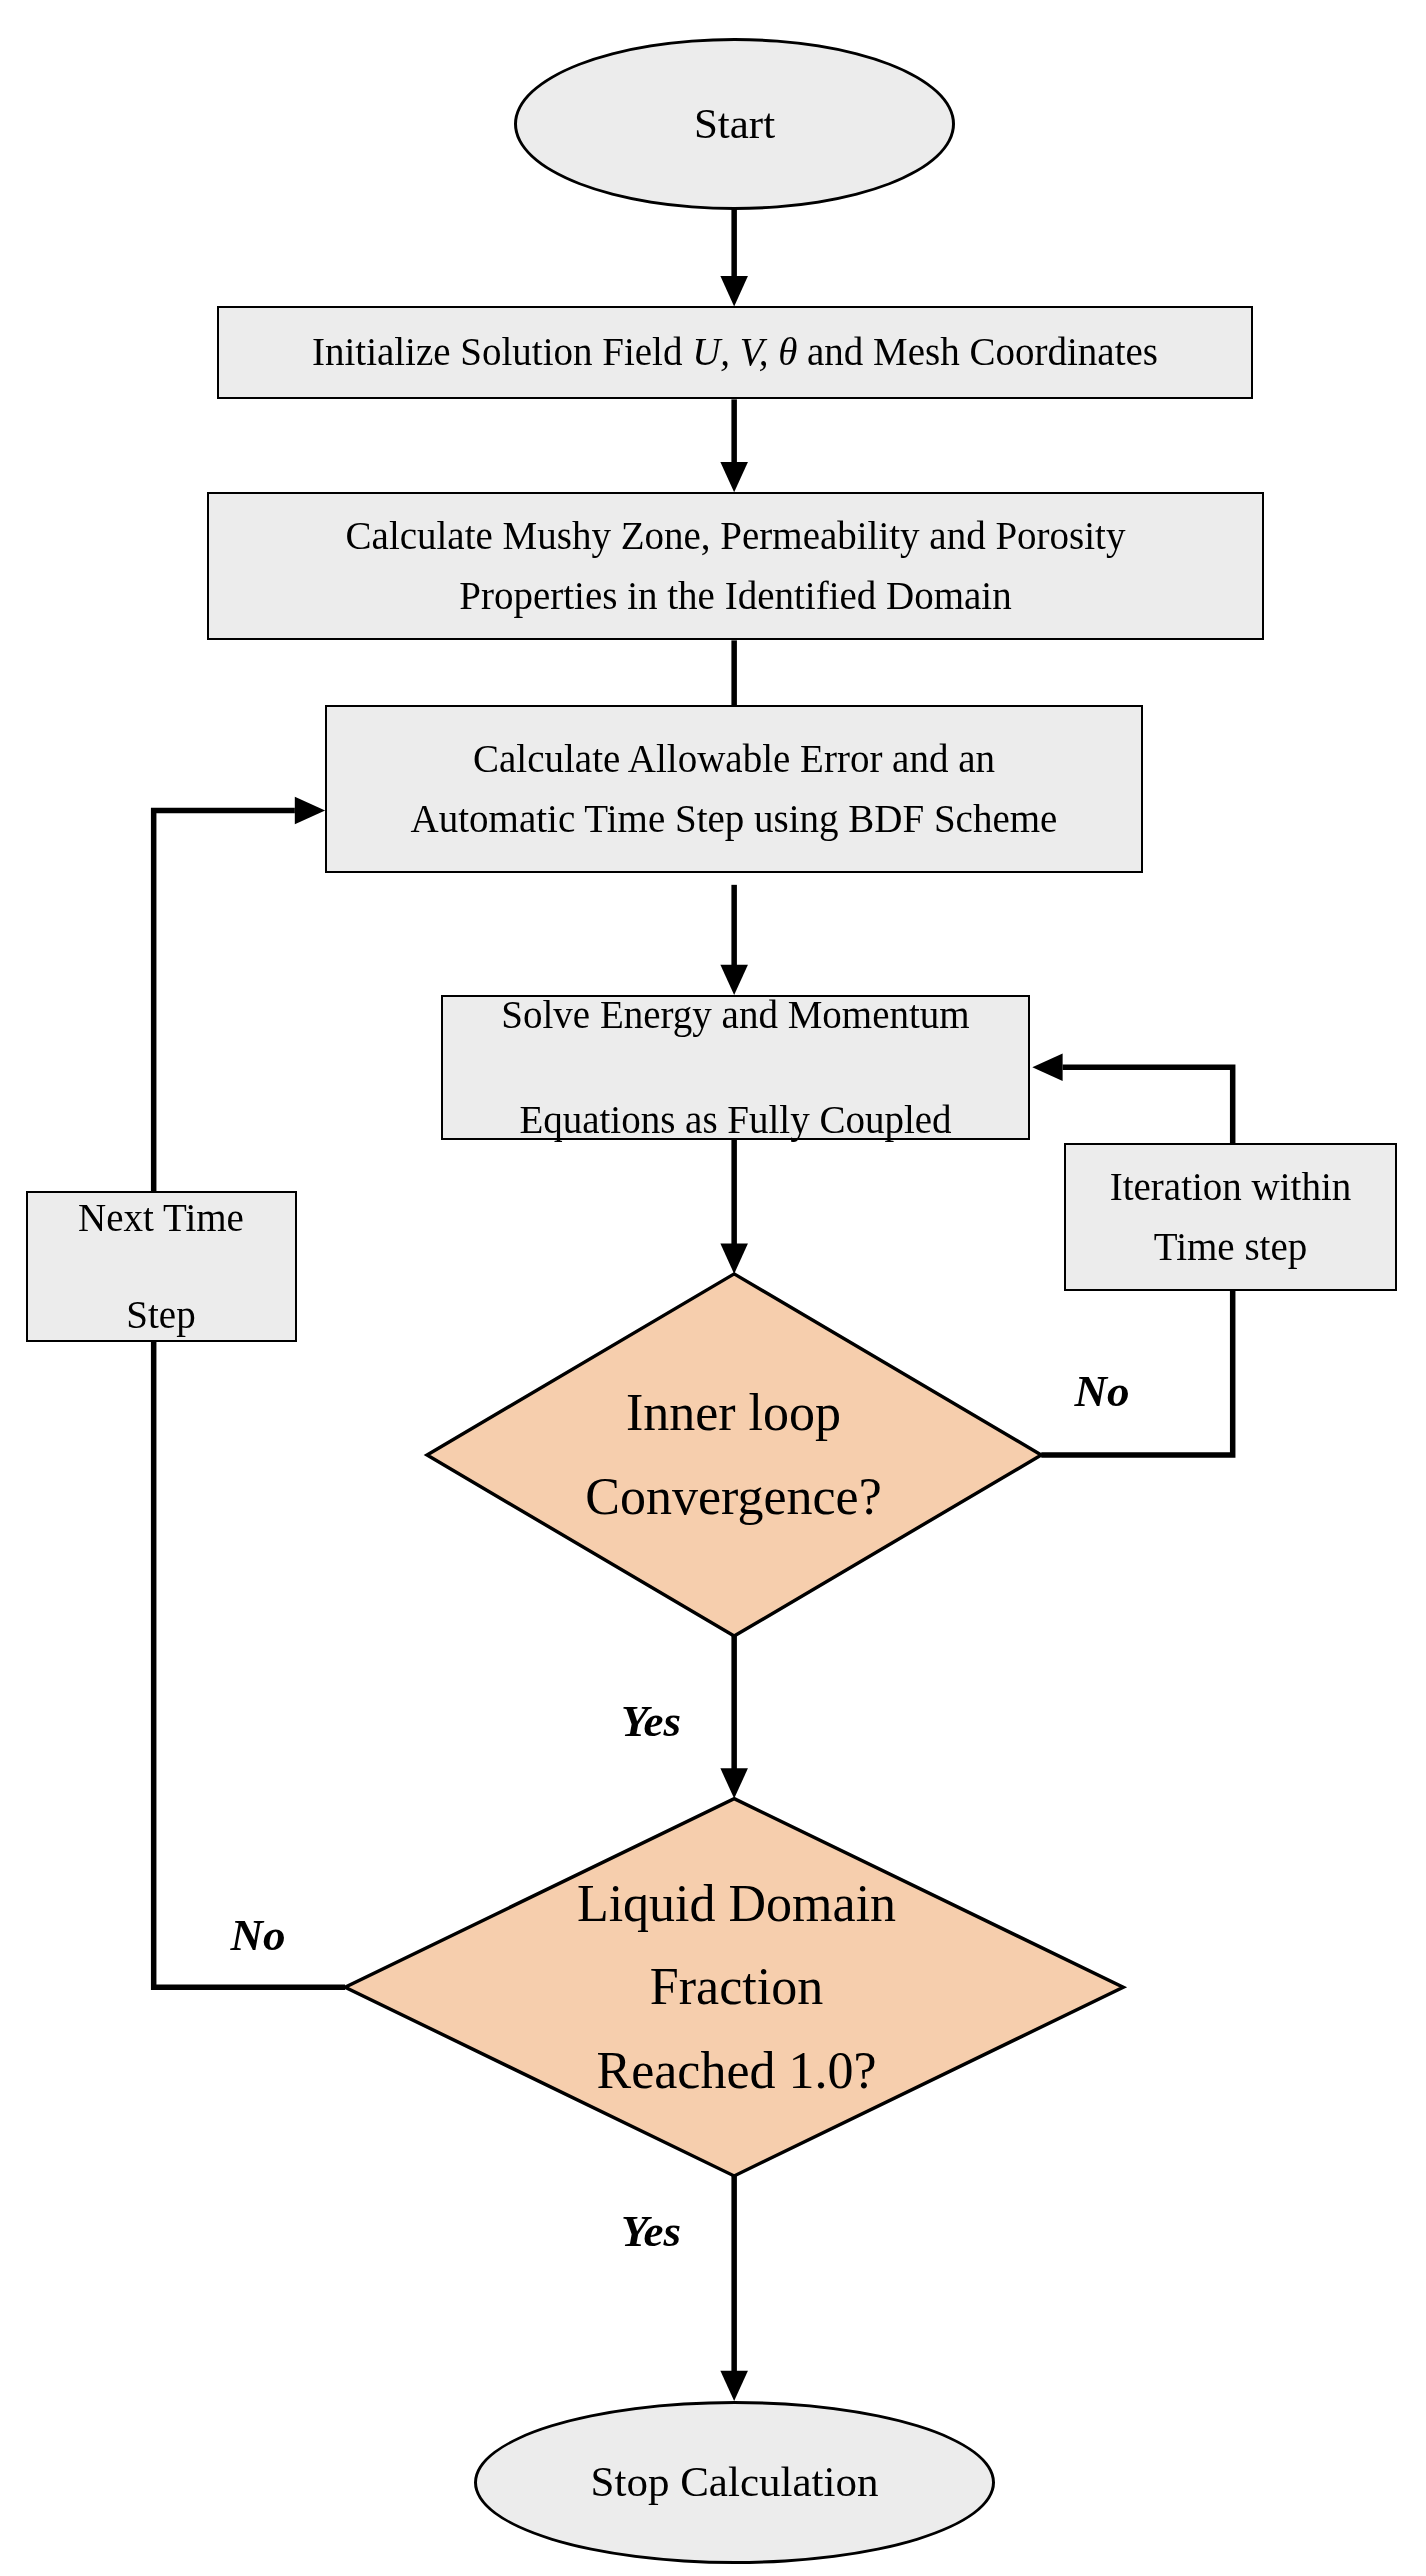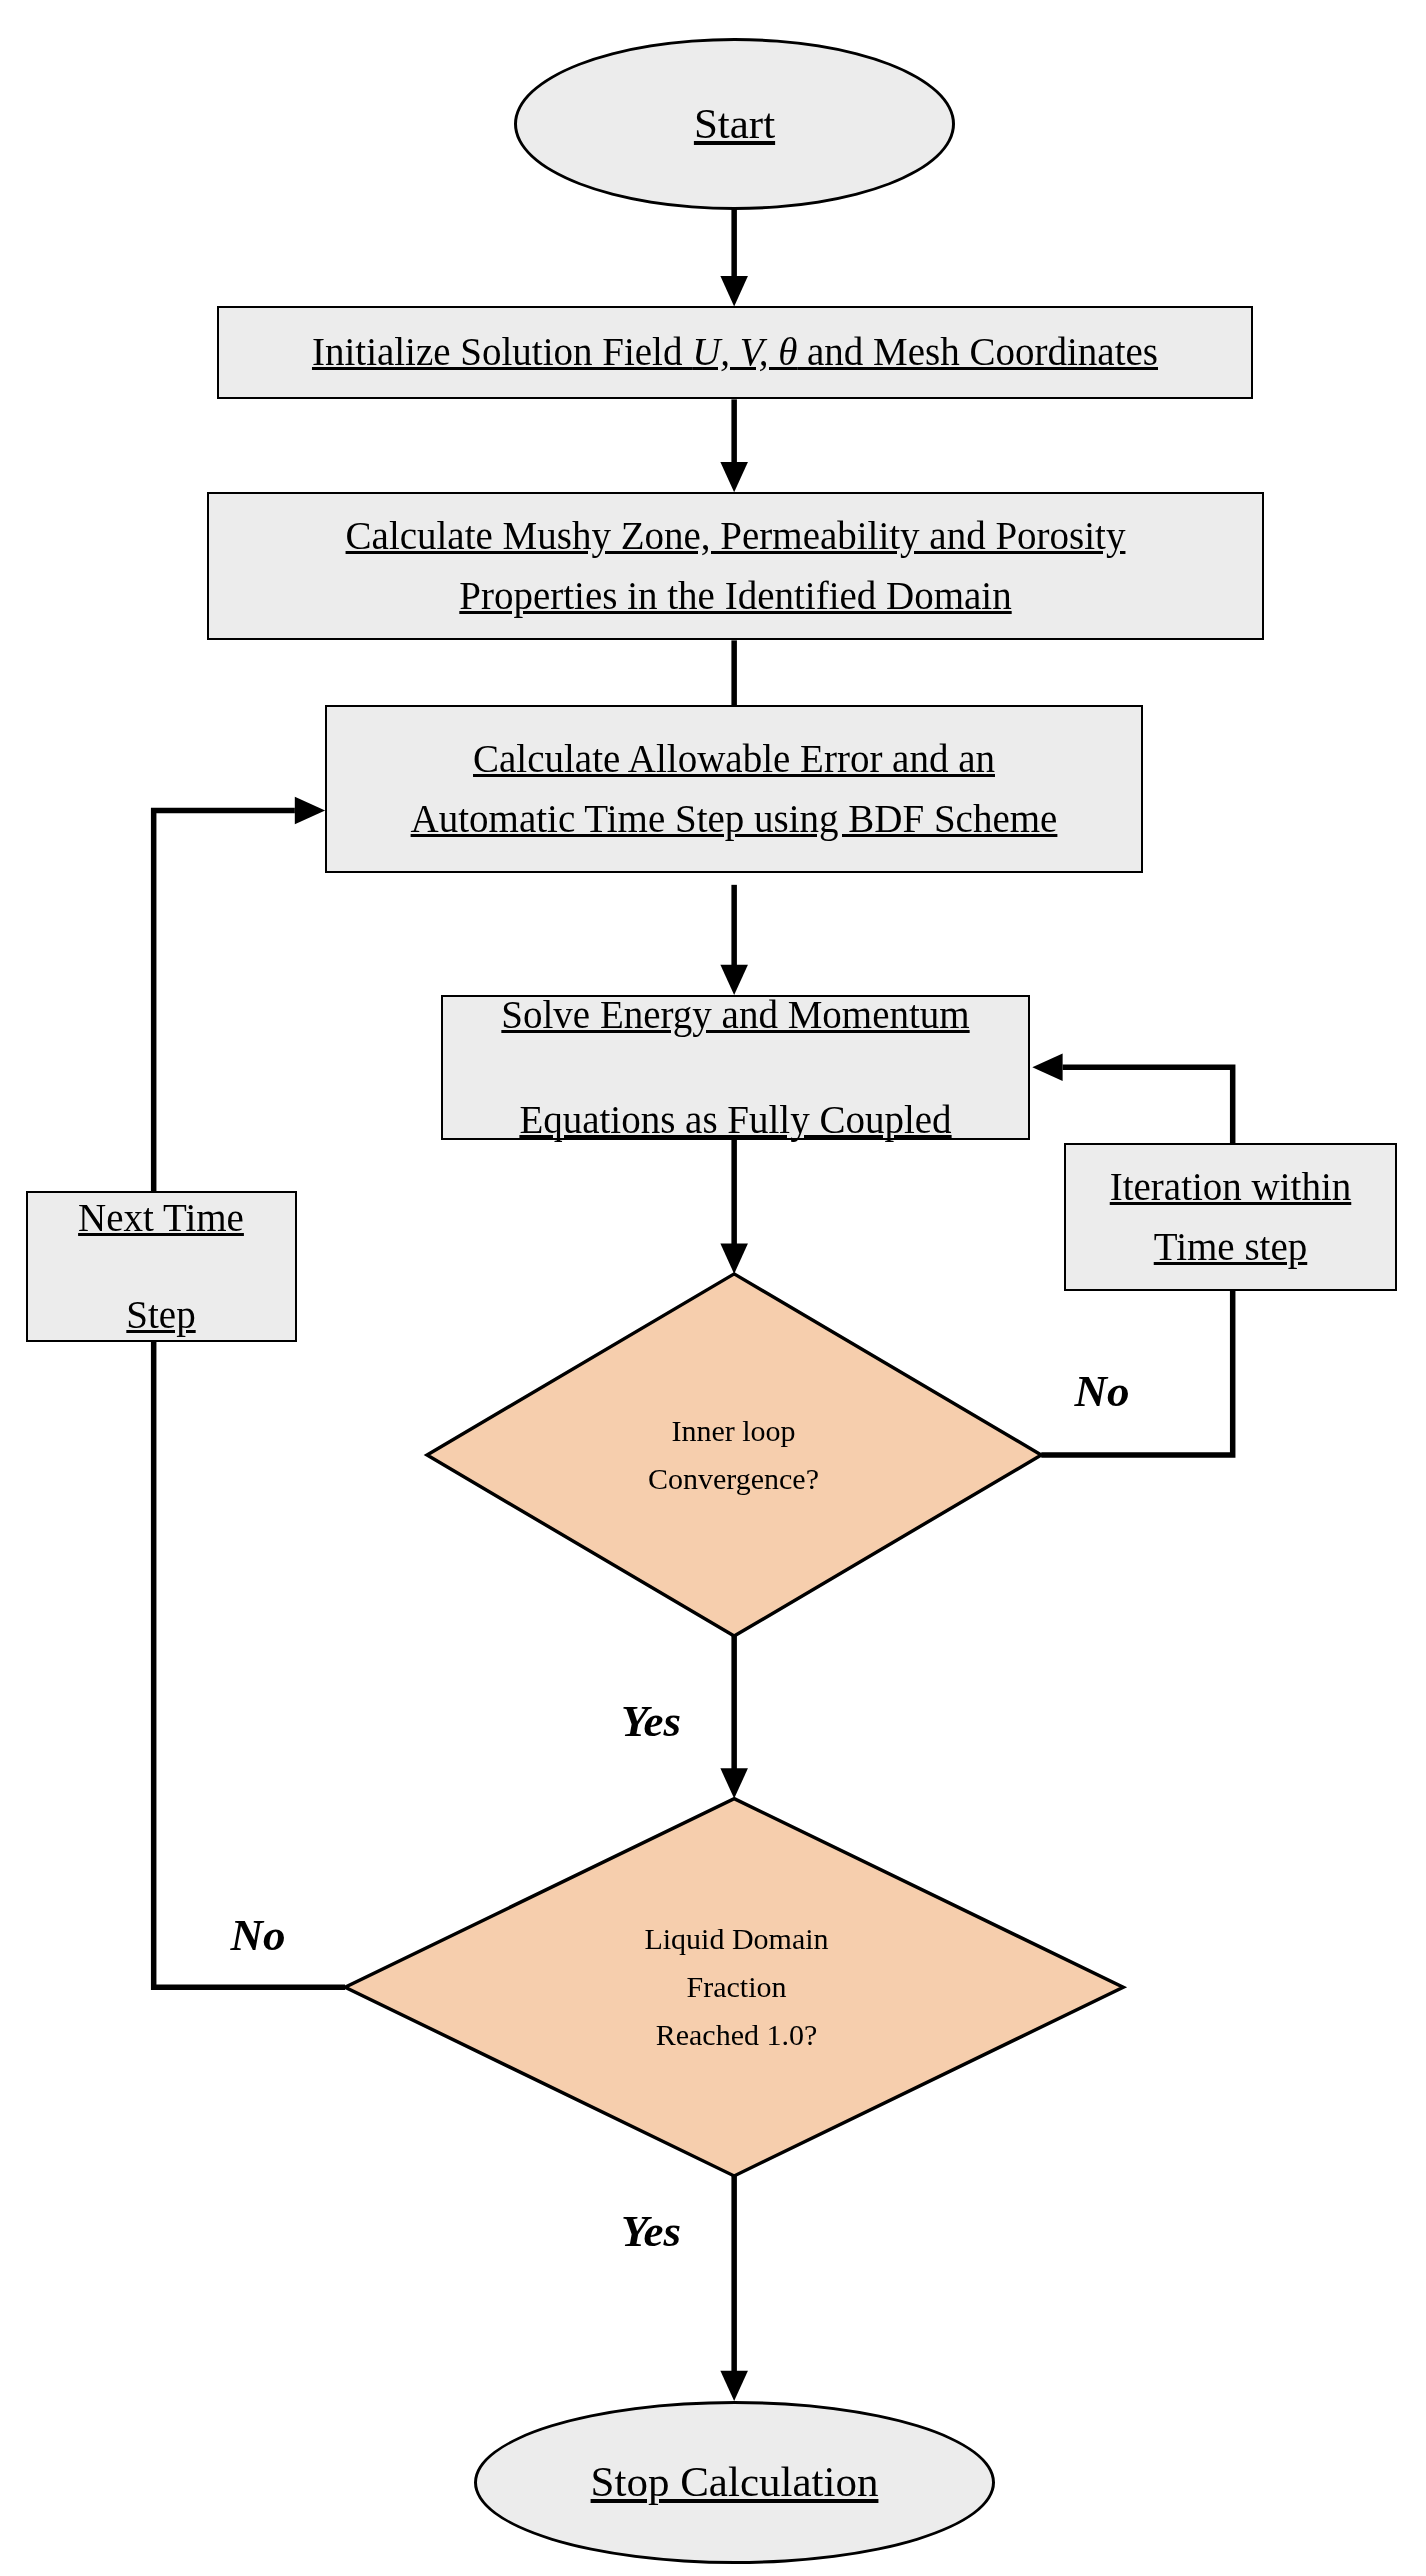--- a/index.html
+++ b/index.html
@@ -21,33 +21,32 @@
     position: absolute;
     box-sizing: border-box;
     background: var(--node_fill, #ececec);
     border: 2.8px solid var(--stroke, #000);
     display: flex; flex-direction: column;
     align-items: center; justify-content: center;
     text-align: center;
     font-size: 39px;
     line-height: 1.55;
     z-index: 2;
-    text-decoration: underline;
   }
   .terminal {
     border-radius: 50%;
     border-width: 3.4px;
     font-size: 43px;
   }
   .diamond-text {
     position: absolute;
     display: flex; flex-direction: column;
     align-items: center; justify-content: center;
     text-align: center;
-    font-size: 30px;
+    font-size: 52px;
     line-height: 1.6;
     background: transparent;
     z-index: 3;
   }
   .edge-label {
     position: absolute;
     display: flex; align-items: center; justify-content: center;
     font-size: 45px;
     font-weight: bold;
     font-style: italic;

